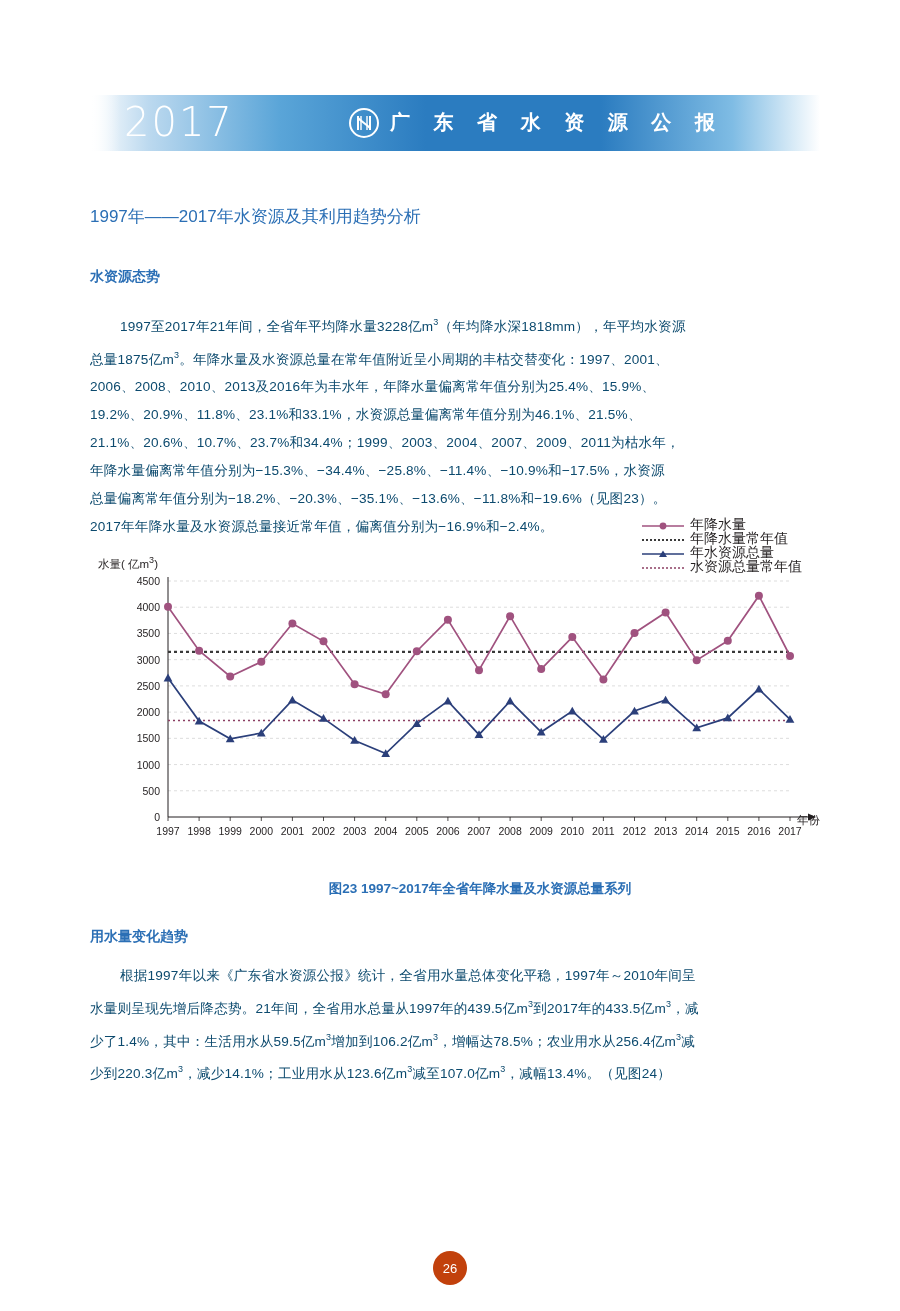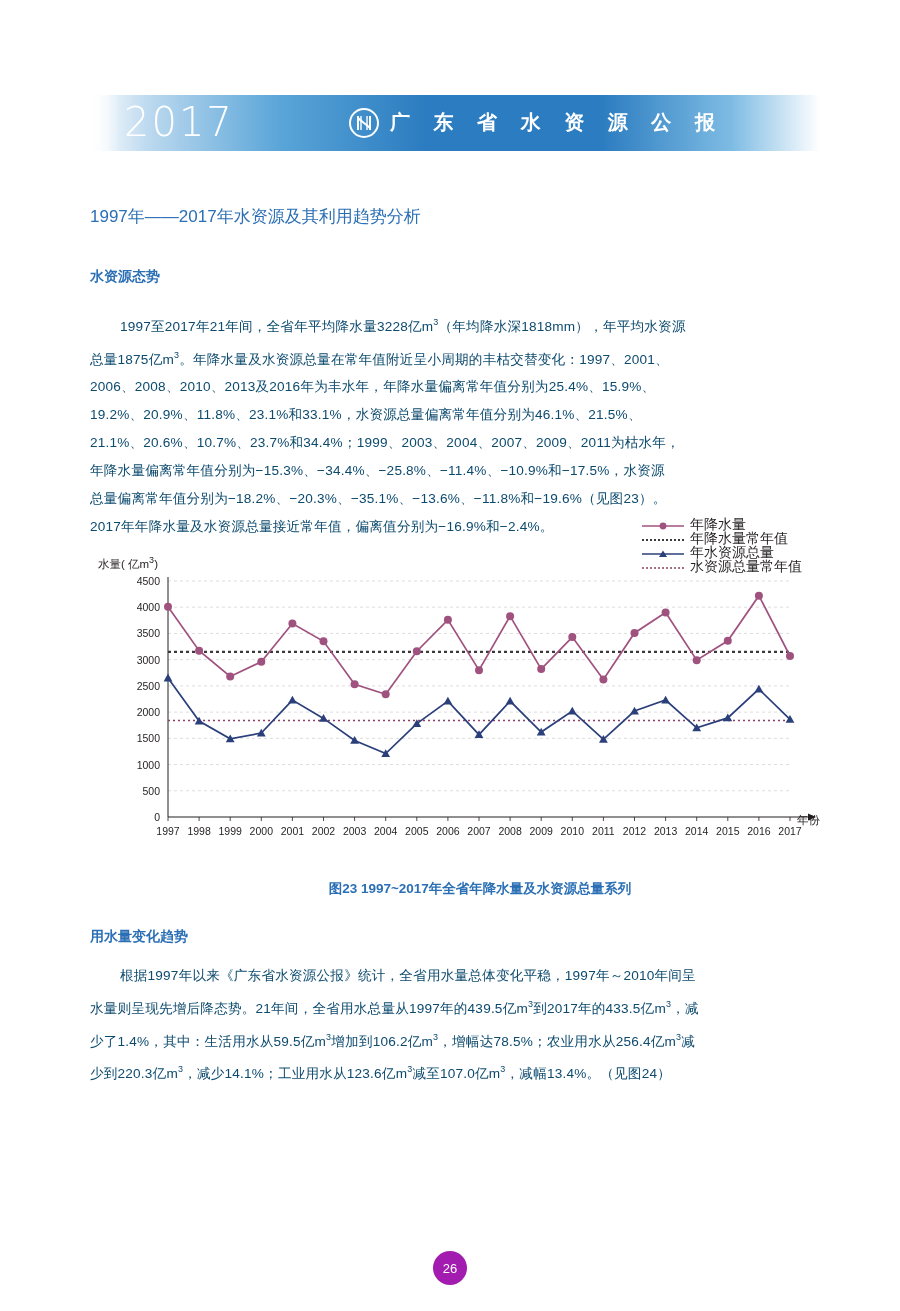--- a/index.html
+++ b/index.html
@@ -115,21 +115,21 @@
     font-weight: bold;
   }
 
   
   .page-num {
     position: absolute;
     left: 50%; transform: translateX(-50%);
     bottom: 26px;
     width: 34px; height: 34px;
     border-radius: 50%;
-    background: #a21caf;
+    background: #c2410c;
     color: #fff;
     font-size: 13px;
     display: flex; align-items: center; justify-content: center;
   }
 </style>
 </head>
 <body>
 
 <div class="header">
   <div class="header-bar"></div>

